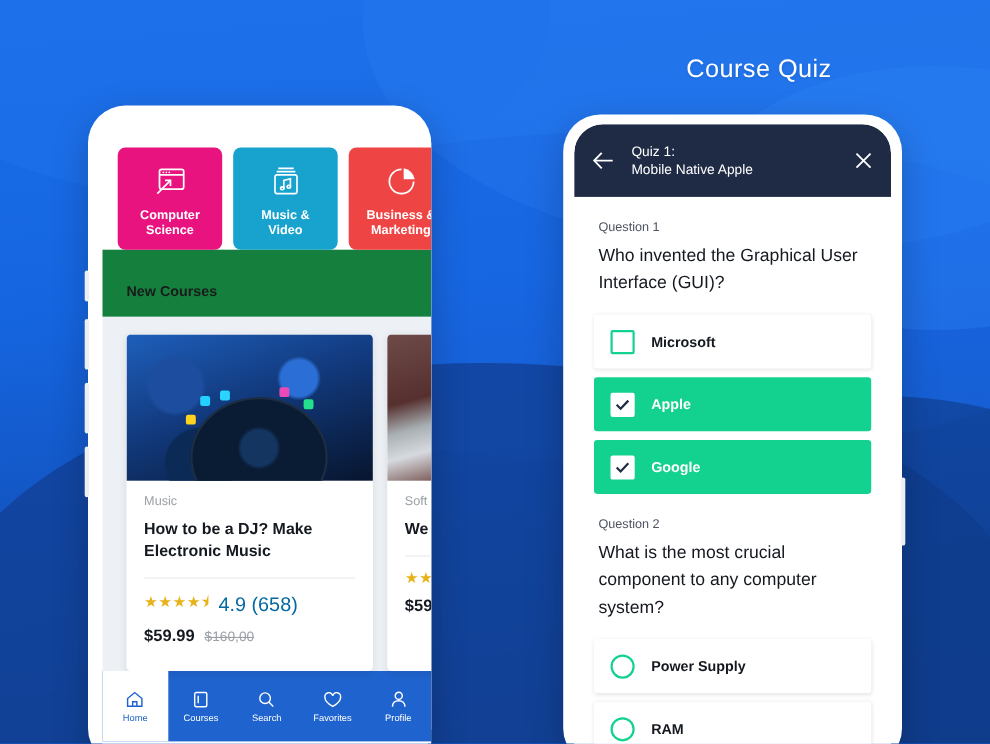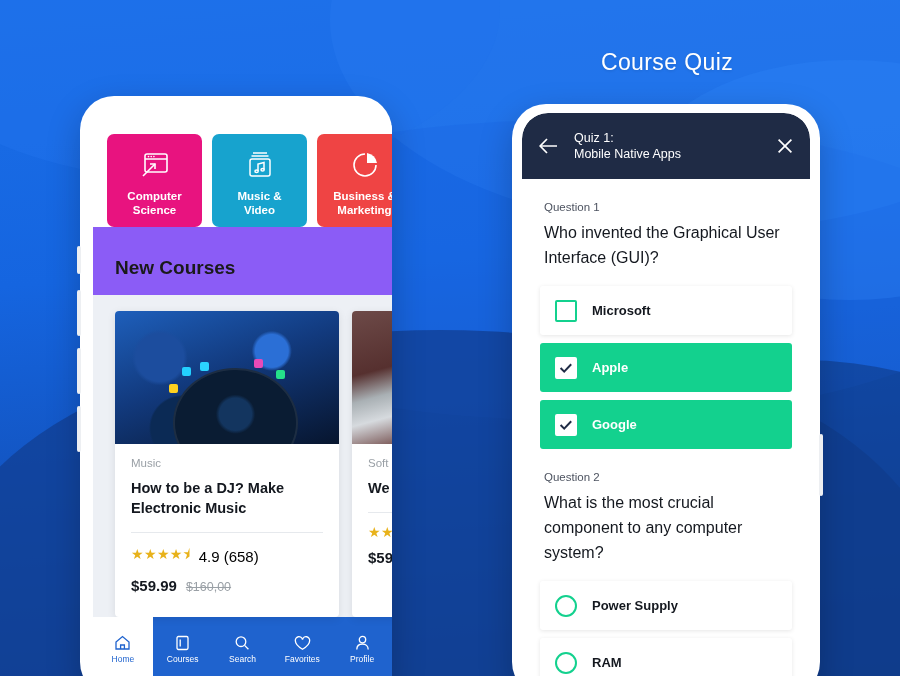--- a/index.html
+++ b/index.html
@@ -38,21 +38,21 @@
     top: 49px;
     width: 420px;
     text-align: center;
     color: #FFFFFF;
     font-size: 23px;
     font-weight: 300;
     letter-spacing: .4px;
     text-shadow: 0 1px 3px rgba(0,0,0,.12);
   }
   #title-home { left: 25px; margin-top: 48px; }
-  #title-quiz { left: 457px; }
+  #title-quiz { left: 480px; }
 
   
   .phone {
     position: absolute;
     background: #FFFFFF;
     border-radius: 34px;
     box-shadow: 0 12px 34px rgba(0,0,0,.22);
   }
   #phone-home {
     left: 80px; top: 96px;
@@ -104,24 +104,24 @@
     margin-top: 7px;
     font-size: 11.5px;
     font-weight: bold;
     line-height: 14px;
     text-align: center;
     white-space: pre-line;
   }
 
   .section-title {
     padding: 30px 12px 16px 22px;
-    font-size: 19px;
+    font-size: 13px;
     font-weight: bold;
     color: #1a1a1a;
-    background: #8b5cf6;
+    background: #15803d;
   }
 
   .courses-band {
     background: #EDF0F5;
     padding: 16px 0 0 22px;
     display: flex;
     gap: 13px;
     height: 322px;
   }
   .course-card {
@@ -162,21 +162,21 @@
   .course-name {
     margin-top: 9px;
     font-size: 14.5px;
     font-weight: bold;
     color: #14181f;
     line-height: 20px;
   }
   .course-divider { margin: 14px 0 0 0; height: 1px; background: #E6E9ED; }
   .rating-row { display: flex; align-items: center; gap: 8px; margin-top: 11px; }
   .stars { font-size: 14px; color: #E8B21B; letter-spacing: .4px; }
-  .rating-num { font-size: 15px; color: #000000; }
+  .rating-num { font-size: 18px; color: #0369a1; }
   .price-row { display: flex; align-items: baseline; gap: 9px; margin-top: 9px; }
   .price-new { font-size: 15px; font-weight: bold; color: #14181f; }
   .price-old { font-size: 12.5px; color: #9aa0a6; text-decoration: line-through; }
 
   
   .bottom-nav {
     display: flex;
     height: 64px;
     background: #1F63CE;
   }
@@ -414,21 +414,21 @@
 
     <div class="quiz-header">
       <span class="qh-btn">
         <svg width="22" height="18" viewBox="0 0 22 18" fill="none" stroke="#fff" stroke-width="1.7">
           <line x1="2.5" y1="9" x2="19" y2="9"></line>
           <path d="M9 2 L2.2 9 L9 16"></path>
         </svg>
       </span>
       <span class="qh-title">
         <span>Quiz 1:</span>
-        <span class="l2">Mobile Native Apps</span>
+        <span class="l2">Mobile Native Apple</span>
       </span>
       <span class="qh-btn">
         <svg width="18" height="18" viewBox="0 0 18 18" fill="none" stroke="#fff" stroke-width="1.7">
           <line x1="2.6" y1="2.6" x2="15.4" y2="15.4"></line>
           <line x1="15.4" y1="2.6" x2="2.6" y2="15.4"></line>
         </svg>
       </span>
     </div>
 
     <div class="quiz-body">

